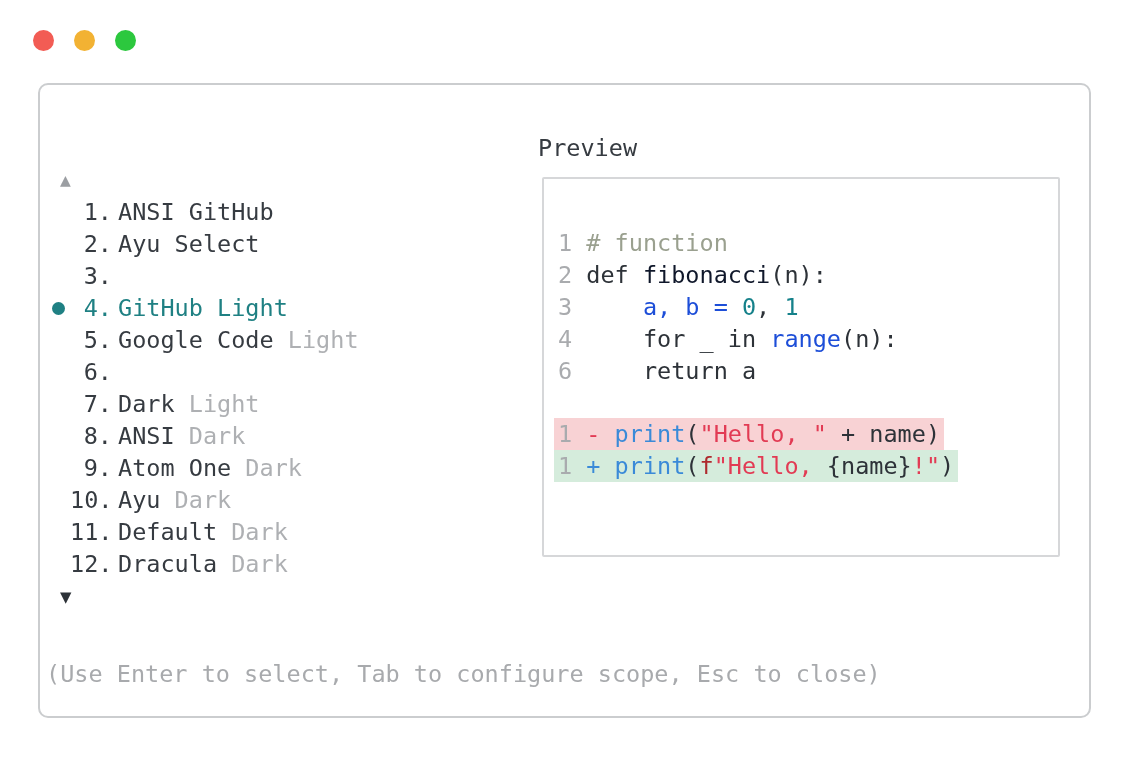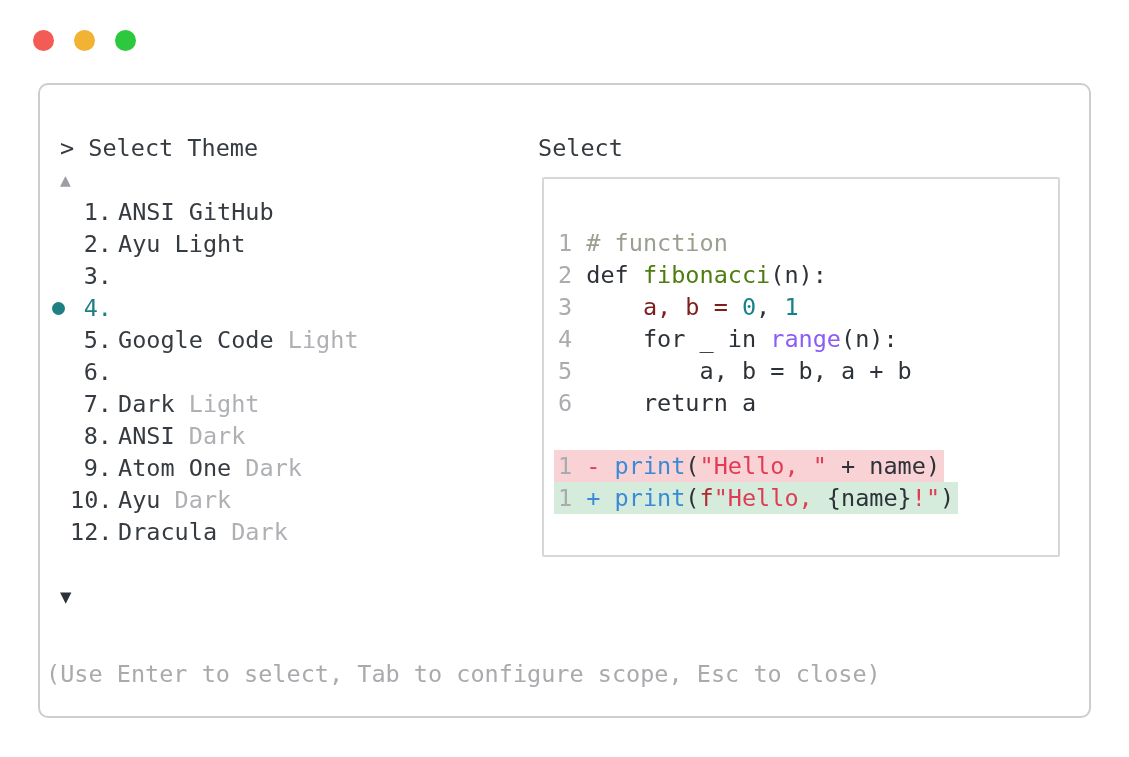--- a/index.html
+++ b/index.html
@@ -42,44 +42,44 @@
 <body>
 
 <div class="traffic">
   <div class="dot" style="background: rgb(242, 92, 84);"></div>
   <div class="dot" style="background: rgb(242, 178, 51);"></div>
   <div class="dot" style="background: rgb(44, 200, 62);"></div>
 </div>
 
 <div class="window">
 
-  <div class="picker-title mono">&gt; Select Theme</div>
 
   <div class="scroll-up">▲</div>
 
   <div class="theme-list" id="theme-list">
       <div class="list-row">
         <span class="marker"></span>
         <span class="num">1.</span>
         <span class="nm"><span>ANSI GitHub</span></span>
       </div>
       <div class="list-row">
         <span class="marker"></span>
         <span class="num">2.</span>
-        <span class="nm"><span>Ayu Light</span></span>
+        <span class="nm"><span>Ayu Select</span></span>
       </div>
       <div class="list-row">
         <span class="marker"></span>
         <span class="num">3.</span>
       </div>
       <div class="list-row">
         <span class="marker">
           <i class="bullet" style="background: rgb(31, 128, 131);"></i>
         </span>
         <span class="num" style="color: rgb(31, 128, 131);">4.</span>
+        <span class="nm"><span style="color: rgb(31, 128, 131);">GitHub Light</span></span>
       </div>
       <div class="list-row">
         <span class="marker"></span>
         <span class="num">5.</span>
         <span class="nm"><span>Google Code</span><span style="color: rgb(174, 176, 179);"> Light</span></span>
       </div>
       <div class="list-row">
         <span class="marker"></span>
         <span class="num">6.</span>
       </div>
@@ -98,36 +98,40 @@
         <span class="num">9.</span>
         <span class="nm"><span>Atom One</span><span style="color: rgb(174, 176, 179);"> Dark</span></span>
       </div>
       <div class="list-row">
         <span class="marker"></span>
         <span class="num">10.</span>
         <span class="nm"><span>Ayu</span><span style="color: rgb(174, 176, 179);"> Dark</span></span>
       </div>
       <div class="list-row">
         <span class="marker"></span>
+        <span class="num">11.</span>
+        <span class="nm"><span>Default</span><span style="color: rgb(174, 176, 179);"> Dark</span></span>
+      </div>
+      <div class="list-row">
+        <span class="marker"></span>
         <span class="num">12.</span>
         <span class="nm"><span>Dracula</span><span style="color: rgb(174, 176, 179);"> Dark</span></span>
       </div>
     </div>
 
   <div class="scroll-down">▼</div>
 
-  <div class="preview-label mono">Select</div>
+  <div class="preview-label mono">Preview</div>
 
   <div class="preview-box">
     <div class="code" id="code-lines">
         <div class="code-row"><span style="color: rgb(169, 171, 174);">1 </span><span style="color: rgb(154, 160, 143);"># function</span></div>
-        <div class="code-row"><span style="color: rgb(169, 171, 174);">2 </span><span style="color: rgb(45, 50, 56);">def </span><span style="color: #4d7c0f;">fibonacci</span><span style="color: rgb(45, 50, 56);">(n):</span></div>
-        <div class="code-row"><span style="color: rgb(169, 171, 174);">3 </span><span style="color: #7f1d1d;">    a, b = </span><span style="color: rgb(21, 129, 138);">0</span><span style="color: rgb(45, 50, 56);">, </span><span style="color: rgb(21, 129, 138);">1</span></div>
-        <div class="code-row"><span style="color: rgb(169, 171, 174);">4 </span><span style="color: rgb(45, 50, 56);">    for _ in </span><span style="color: #8b5cf6;">range</span><span style="color: rgb(45, 50, 56);">(n):</span></div>
-        <div class="code-row"><span style="color: rgb(169, 171, 174);">5 </span><span style="color: rgb(45, 50, 56);">        a, b = b, a + b</span></div>
+        <div class="code-row"><span style="color: rgb(169, 171, 174);">2 </span><span style="color: rgb(45, 50, 56);">def </span><span style="color: #0f172a;">fibonacci</span><span style="color: rgb(45, 50, 56);">(n):</span></div>
+        <div class="code-row"><span style="color: rgb(169, 171, 174);">3 </span><span style="color: #1d4ed8;">    a, b = </span><span style="color: rgb(21, 129, 138);">0</span><span style="color: rgb(45, 50, 56);">, </span><span style="color: rgb(21, 129, 138);">1</span></div>
+        <div class="code-row"><span style="color: rgb(169, 171, 174);">4 </span><span style="color: rgb(45, 50, 56);">    for _ in </span><span style="color: #1d4ed8;">range</span><span style="color: rgb(45, 50, 56);">(n):</span></div>
         <div class="code-row"><span style="color: rgb(169, 171, 174);">6 </span><span style="color: rgb(45, 50, 56);">    return a</span></div>
         <div class="code-row spacer"></div>
         <div class="code-row"><span class="band" style="background: rgb(248, 210, 212);"><span style="color: rgb(169, 171, 174);">1 </span><span style="color: rgb(226, 59, 84);">- </span><span style="color: rgb(58, 138, 216);">print</span><span style="color: rgb(45, 50, 56);">(</span><span style="color: rgb(226, 59, 84);">"Hello, "</span><span style="color: rgb(45, 50, 56);"> + name)</span></span></div>
         <div class="code-row"><span class="band" style="background: rgb(213, 236, 220);"><span style="color: rgb(169, 171, 174);">1 </span><span style="color: rgb(58, 138, 216);">+ </span><span style="color: rgb(58, 138, 216);">print</span><span style="color: rgb(45, 50, 56);">(</span><span style="color: rgb(174, 43, 46);">f</span><span style="color: rgb(226, 59, 84);">"Hello, </span><span style="color: rgb(45, 50, 56);">{name}</span><span style="color: rgb(226, 59, 84);">!"</span><span style="color: rgb(45, 50, 56);">)</span></span></div>
       </div>
   </div>
 
   <div class="footer-hint mono">(Use Enter to select, Tab to configure scope, Esc to close)</div>
 </div>
 

